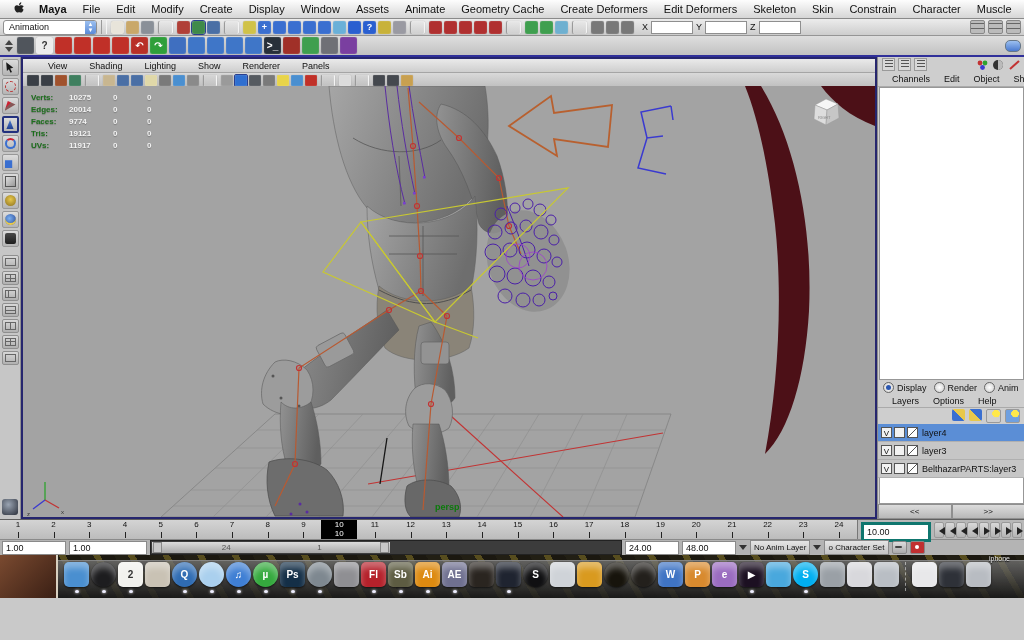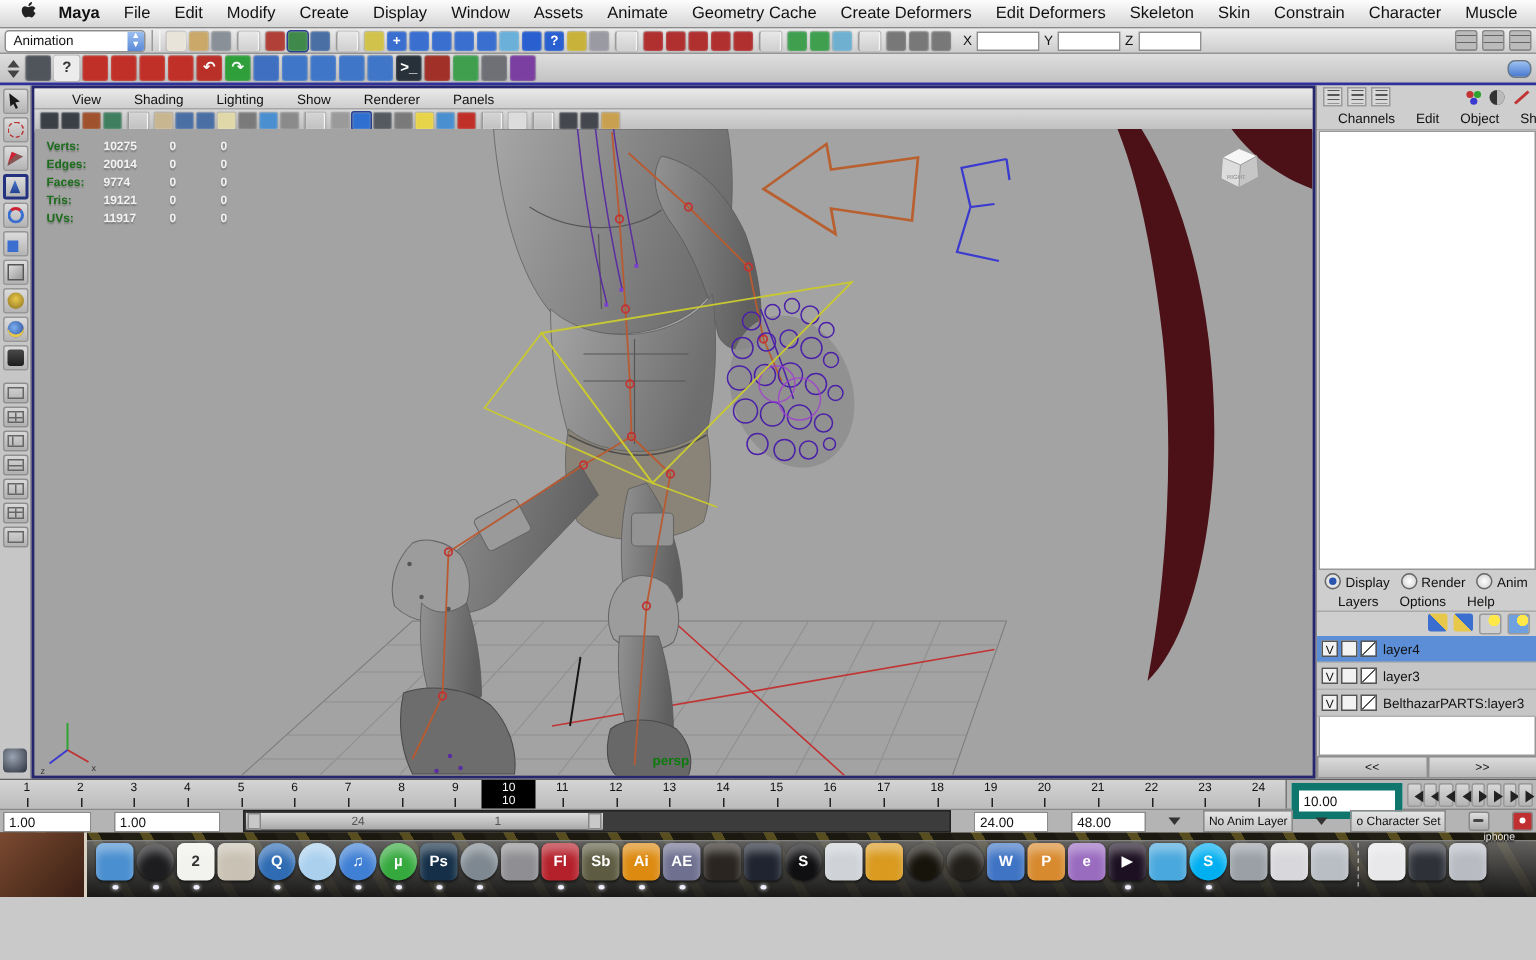--- a/index.html
+++ b/index.html
@@ -116,30 +116,30 @@
   .rp-pager .pg{flex:1;background:linear-gradient(#dcdcdc,#b8b8b8);border:1px solid #8f8f8f;text-align:center;line-height:13px;font-size:8px;}
   
   .timeslider{height:20px;display:flex;background:#b8b8b8;border-top:1px solid #5f5f5f;}
   .ruler{width:857px;flex:none;display:flex;background:linear-gradient(#d4d4d4,#bcbcbc);border-right:1px solid #777;}
   .cell{flex:1;position:relative;font-size:8px;}
   .cell .n{display:block;text-align:center;line-height:9px;}
   .cell .n2{display:none;text-align:center;line-height:9px;}
   .cell .tick{position:absolute;bottom:1px;left:50%;width:1px;height:6px;background:#222;}
   .cell.current{background:#000;color:#fff;}
   .cell.current .n2{display:block;}
-  .timefield{width:58px;height:14px;margin:2px 3px;background:#fff;border:5px solid #0f766e;font-size:9px;padding:0 3px;line-height:14px;}
+  .timefield{width:58px;height:14px;margin:2px 3px;background:#fff;border:3px solid #0f766e;font-size:9px;padding:0 3px;line-height:14px;}
   .controls{flex:1;display:flex;align-items:center;gap:1px;padding-right:2px;}
   .pb{flex:1;height:16px;position:relative;background:linear-gradient(#d8d8d8,#b4b4b4);border:1px solid #999;border-radius:2px;box-sizing:border-box;}
   .pb::before{content:'';position:absolute;top:4px;left:3px;width:0;height:0;border-top:4px solid transparent;border-bottom:4px solid transparent;}
   .pb.left::before{border-right:6px solid #222;left:4px;}
   .pb.right::before{border-left:6px solid #222;left:4px;}
   .pb.barleft::after{left:2px;} .pb.barright::after{right:2px;}
   .pb.red::after{background:#c03030;}
   
-  .rangeslider{height:16px;display:flex;align-items:center;background:#b4b4b4;border-top:1px solid #8a8a8a;gap:15px;padding:0 2px;}
+  .rangeslider{height:16px;display:flex;align-items:center;background:#b4b4b4;border-top:1px solid #8a8a8a;gap:3px;padding:0 2px;}
   .rfield{height:12px;background:#fff;border:1px solid #8a8a8a;font-size:9px;line-height:12px;padding:0 3px;}
   .f1{width:56px;} .f2{width:70px;} .f3{width:46px;} .f4{width:46px;}
   .trackwrap{width:470px;height:13px;background:#3c3c3c;border:1px solid #222;position:relative;flex:none;}
   .rangebar{position:absolute;left:1px;top:1px;bottom:1px;width:238px;background:linear-gradient(#dcdcdc,#a8a8a8);display:flex;align-items:center;justify-content:space-between;font-size:8px;color:#555;}
   .rhandle{width:7px;height:9px;background:#c8c8c8;border:1px solid #888;margin:0 1px;}
   .ddl{height:13px;background:linear-gradient(#e4e4e4,#c4c4c4);border:1px solid #8a8a8a;display:flex;align-items:center;font-size:8px;padding:0 3px;gap:3px;white-space:nowrap;}
   .dtri{width:0;height:0;border-left:4px solid transparent;border-right:4px solid transparent;border-top:5px solid #333;}
   .keyic{width:13px;height:11px;border-radius:2px;background:linear-gradient(#ddd,#aaa);border:1px solid #888;position:relative;}
   .keyic::after{content:'';position:absolute;left:2px;top:4px;width:7px;height:2px;background:#444;border-radius:2px;}
   .keyic.auto{background:#c03030;} .keyic.auto::after{background:#fff;width:4px;height:4px;border-radius:50%;top:3px;left:4px;}

